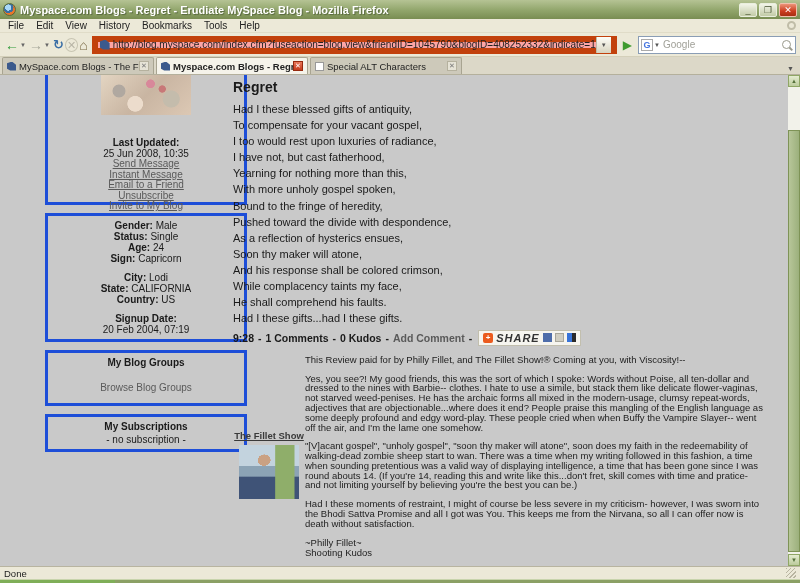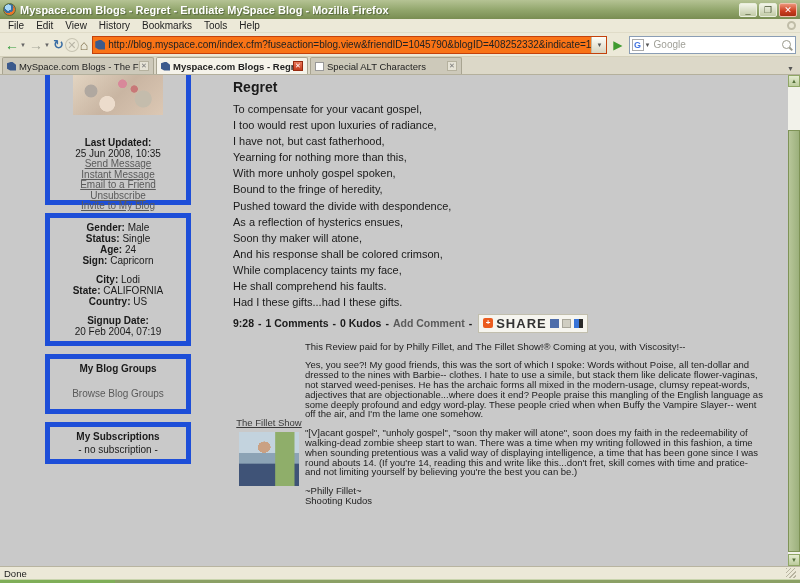--- a/index.html
+++ b/index.html
@@ -33,21 +33,21 @@
   
   .navbar { position:absolute; top:33px; left:0; width:800px; height:24px; background:#ece9d8;
     display:flex; align-items:center; padding:0 4px; border-bottom:1px solid #d4d0ba; }
   .navglyph { font-size:14px; line-height:14px; padding:0 1px; }
   .g-back { color:#2f9b38; font-weight:bold; }
   .g-fwd  { color:#a8a89a; font-weight:bold; }
   .g-reload { color:#3a6ea5; font-weight:bold; font-size:13px; }
   .g-stop { color:#b8b5a6; font-weight:bold; font-size:11px; width:14px; height:14px; border:1px solid #c8c5b2; border-radius:50%; text-align:center; line-height:12px; }
   .g-home { color:#7a6a45; font-size:14px; }
   .drop { font-size:6px; color:#666; padding:0 2px 0 0; }
-  .urlbox { flex:1; height:18px; background:#f97316; border:1px solid #c2410c; display:flex; align-items:center;
+  .urlbox { flex:1; height:18px; background:#fca5a5; border:6px solid #c2410c; display:flex; align-items:center;
     margin:0 3px; padding-left:2px; }
   .favicon { width:10px; height:10px; flex:0 0 10px; background:#3c5a8c; margin-right:3px;
     clip-path:polygon(0 20%,55% 0,100% 35%,100% 100%,35% 100%,0 80%); }
   .url-text { flex:1; font-size:10px; color:#222; white-space:nowrap; overflow:hidden; }
   .url-drop { width:15px; height:16px; background:linear-gradient(#fdfdf8,#d8d4c0); border-left:1px solid #c0bca8;
     font-size:6px; color:#555; text-align:center; line-height:16px; }
   .go-btn { color:#3f9b2f; font-size:12px; padding:0 3px; }
   .searchbox { width:168px; height:18px; background:#fff; border:1px solid #8a9db5; display:flex;
     align-items:center; margin-left:3px; padding:0 2px; }
   .g-logo { width:12px; height:12px; border:1px solid #aaa; background:#fff; color:#4374e0; font-weight:bold;
@@ -80,22 +80,22 @@
 
   
   .vscroll { position:absolute; top:0; right:0; width:12px; height:491px; background:#f2f2ea; }
   .sb-btn { position:absolute; left:0; width:12px; height:12px; background:linear-gradient(#e4ecd0,#bccb9c);
     border:1px solid #8fa665; color:#55713a; font-size:6px; text-align:center; line-height:10px; }
   .sb-up { top:0; } .sb-down { bottom:0; }
   .sb-thumb { position:absolute; left:0; width:12px; top:55px; height:422px;
     background:linear-gradient(90deg,#b7c699,#9cb07c); border:1px solid #7e9356; }
 
   
-  .sidebar { position:absolute; left:45px; top:0; width:146px; font-size:10px; text-align:center; }
-  .sbox { border:5px solid #1d4ed8; margin-bottom:8px; padding-bottom:4px; }
+  .sidebar { position:absolute; left:45px; top:0; width:202px; font-size:10px; text-align:center; }
+  .sbox { border:3px solid #1d4ed8; margin-bottom:8px; padding-bottom:4px; }
   .sbox.first { border-top:none; height:130px; padding-bottom:0; }
   .profile-img { width:90px; height:40px; margin:0 auto 22px;
     background:
       radial-gradient(circle at 20% 40%, #b0a8a0 0 8%, rgba(0,0,0,0) 9%),
       radial-gradient(circle at 55% 22%, #d8889a 0 7%, rgba(0,0,0,0) 8%),
       radial-gradient(circle at 78% 60%, #c4bcac 0 11%, rgba(0,0,0,0) 12%),
       radial-gradient(circle at 38% 72%, #ecdccc 0 12%, rgba(0,0,0,0) 13%),
       radial-gradient(circle at 68% 35%, #c87878 0 5%, rgba(0,0,0,0) 6%),
       linear-gradient(135deg,#e3d5c2,#c9b5a2 50%,#dcc8b4); }
   .b { font-weight:bold; }
@@ -110,31 +110,31 @@
   .post-title { font-weight:bold; font-size:14px; margin-top:4px; }
   .poem { margin-top:9px; }
   .poem-line { font-size:11px; line-height:10.5px; margin-bottom:5.6px; }
   .meta { display:flex; align-items:center; font-size:10.5px; font-weight:bold; margin-top:6px; }
   .meta .sep { padding:0 4px; }
   .meta a, .glink { color:#5a5a5a; cursor:pointer; }
   .share-widget { display:inline-flex; align-items:center; gap:3px; background:#f6f5ef;
     border:1px solid #c2bfae; padding:1px 4px; margin-left:2px; }
   .share-orange { width:10px; height:10px; background:#eb5b1e; border-radius:2px; color:#fff;
     font-size:8px; line-height:9px; text-align:center; font-weight:bold; }
-  .share-label { font-size:13px; font-weight:bold; letter-spacing:1px; color:#333; }
+  .share-label { font-size:11px; font-weight:bold; letter-spacing:1px; color:#333;font-style:italic; }
   .mini-icon { width:9px; height:9px; }
   .mi-fb { background:#4e6daa; }
   .mi-su { background:#d0cec2; border:1px solid #a8a69a; }
   .mi-del { background:linear-gradient(90deg,#3874d8 0 50%,#2a2a2a 50%); }
 
   
   .comment { display:flex; margin-top:9px; }
   .comment-left { width:72px; flex:0 0 72px; }
   .commenter { margin-top:70px; text-align:center; }
-  .commenter-name { font-weight:normal; font-size:9.5px; color:#3a3a3a; text-decoration:underline; white-space:nowrap; }
+  .commenter-name { font-weight:bold; font-size:9.5px; color:#3a3a3a; text-decoration:underline; white-space:nowrap; }
   .commenter-avatar { width:60px; height:54px; margin:2px auto 0;
     background:
       radial-gradient(ellipse 9px 8px at 42% 28%, #caa183 0 70%, rgba(0,0,0,0) 71%),
       linear-gradient(90deg, rgba(0,0,0,0) 0 60%, #8fae6a 61% 92%, rgba(0,0,0,0) 93%),
       linear-gradient(180deg,#c3d3de 0 38%,#8ca3b5 39% 58%,#3f5377 59%); }
   .comment-body { flex:1; font-size:9.5px; line-height:9.8px; color:#222; padding-right:18px; }
   .cpara { margin-bottom:9px; }
   .sig { line-height:10px; }
 
   
@@ -245,20 +245,21 @@
 
       <div class="sbox">
         <div class="sbox-title">My Subscriptions</div>
         <div class="side-line">- no subscription -</div>
       </div>
     </div>
 
     <div class="main">
       <div class="post-title">Regret</div>
       <div class="poem">
+        <div class="poem-line">Had I these blessed gifts of antiquity,</div>
         <div class="poem-line">To compensate for your vacant gospel,</div>
         <div class="poem-line">I too would rest upon luxuries of radiance,</div>
         <div class="poem-line">I have not, but cast fatherhood,</div>
         <div class="poem-line">Yearning for nothing more than this,</div>
         <div class="poem-line">With more unholy gospel spoken,</div>
         <div class="poem-line">Bound to the fringe of heredity,</div>
         <div class="poem-line">Pushed toward the divide with despondence,</div>
         <div class="poem-line">As a reflection of hysterics ensues,</div>
         <div class="poem-line">Soon thy maker will atone,</div>
         <div class="poem-line">And his response shall be colored crimson,</div>
@@ -289,20 +290,21 @@
         <div class="comment-left">
           <div class="commenter">
             <a class="commenter-name">The Fillet Show</a>
             <div class="commenter-avatar"></div>
           </div>
         </div>
         <div class="comment-body">
           <div class="cpara">This Review paid for by Philly Fillet, and The Fillet Show!® Coming at you, with Viscosity!--</div>
           <div class="cpara">Yes, you see?! My good friends, this was the sort of which I spoke: Words without Poise, all ten-dollar and dressed to the nines with Barbie-- clothes. I hate to use a simile, but stack them like delicate flower-vaginas, not starved weed-penises. He has the archaic forms all mixed in the modern-usage, clumsy repeat-words, adjectives that are objectionable...where does it end? People praise this mangling of the English language as some deeply profound and edgy word-play. These people cried when when Buffy the Vampire Slayer-- went off the air, and I'm the lame one somehow.</div>
           <div class="cpara">"[V]acant gospel", "unholy gospel", "soon thy maker will atone", soon does my faith in the redeemability of walking-dead zombie sheep start to wan. There was a time when my writing followed in this fashion, a time when sounding pretentious was a valid way of displaying intelligence, a time that has been gone since I was round abouts 14. (If you're 14, reading this and write like this...don't fret, skill comes with time and pratice- and not limiting yourself by believing you're the best you can be.)</div>
+          <div class="cpara">Had I these moments of restraint, I might of course be less severe in my criticism- however, I was sworn into the Bhodi Sattva Promise and all I got was You. This keeps me from the Nirvana, so all I can offer now is death without satisfaction.</div>
           <div class="sig">~Philly Fillet~</div>
           <div class="sig">Shooting Kudos</div>
 
         </div>
       </div>
     </div>
 
     <div class="vscroll">
       <div class="sb-btn sb-up">▲</div>
       <div class="sb-thumb"></div>

